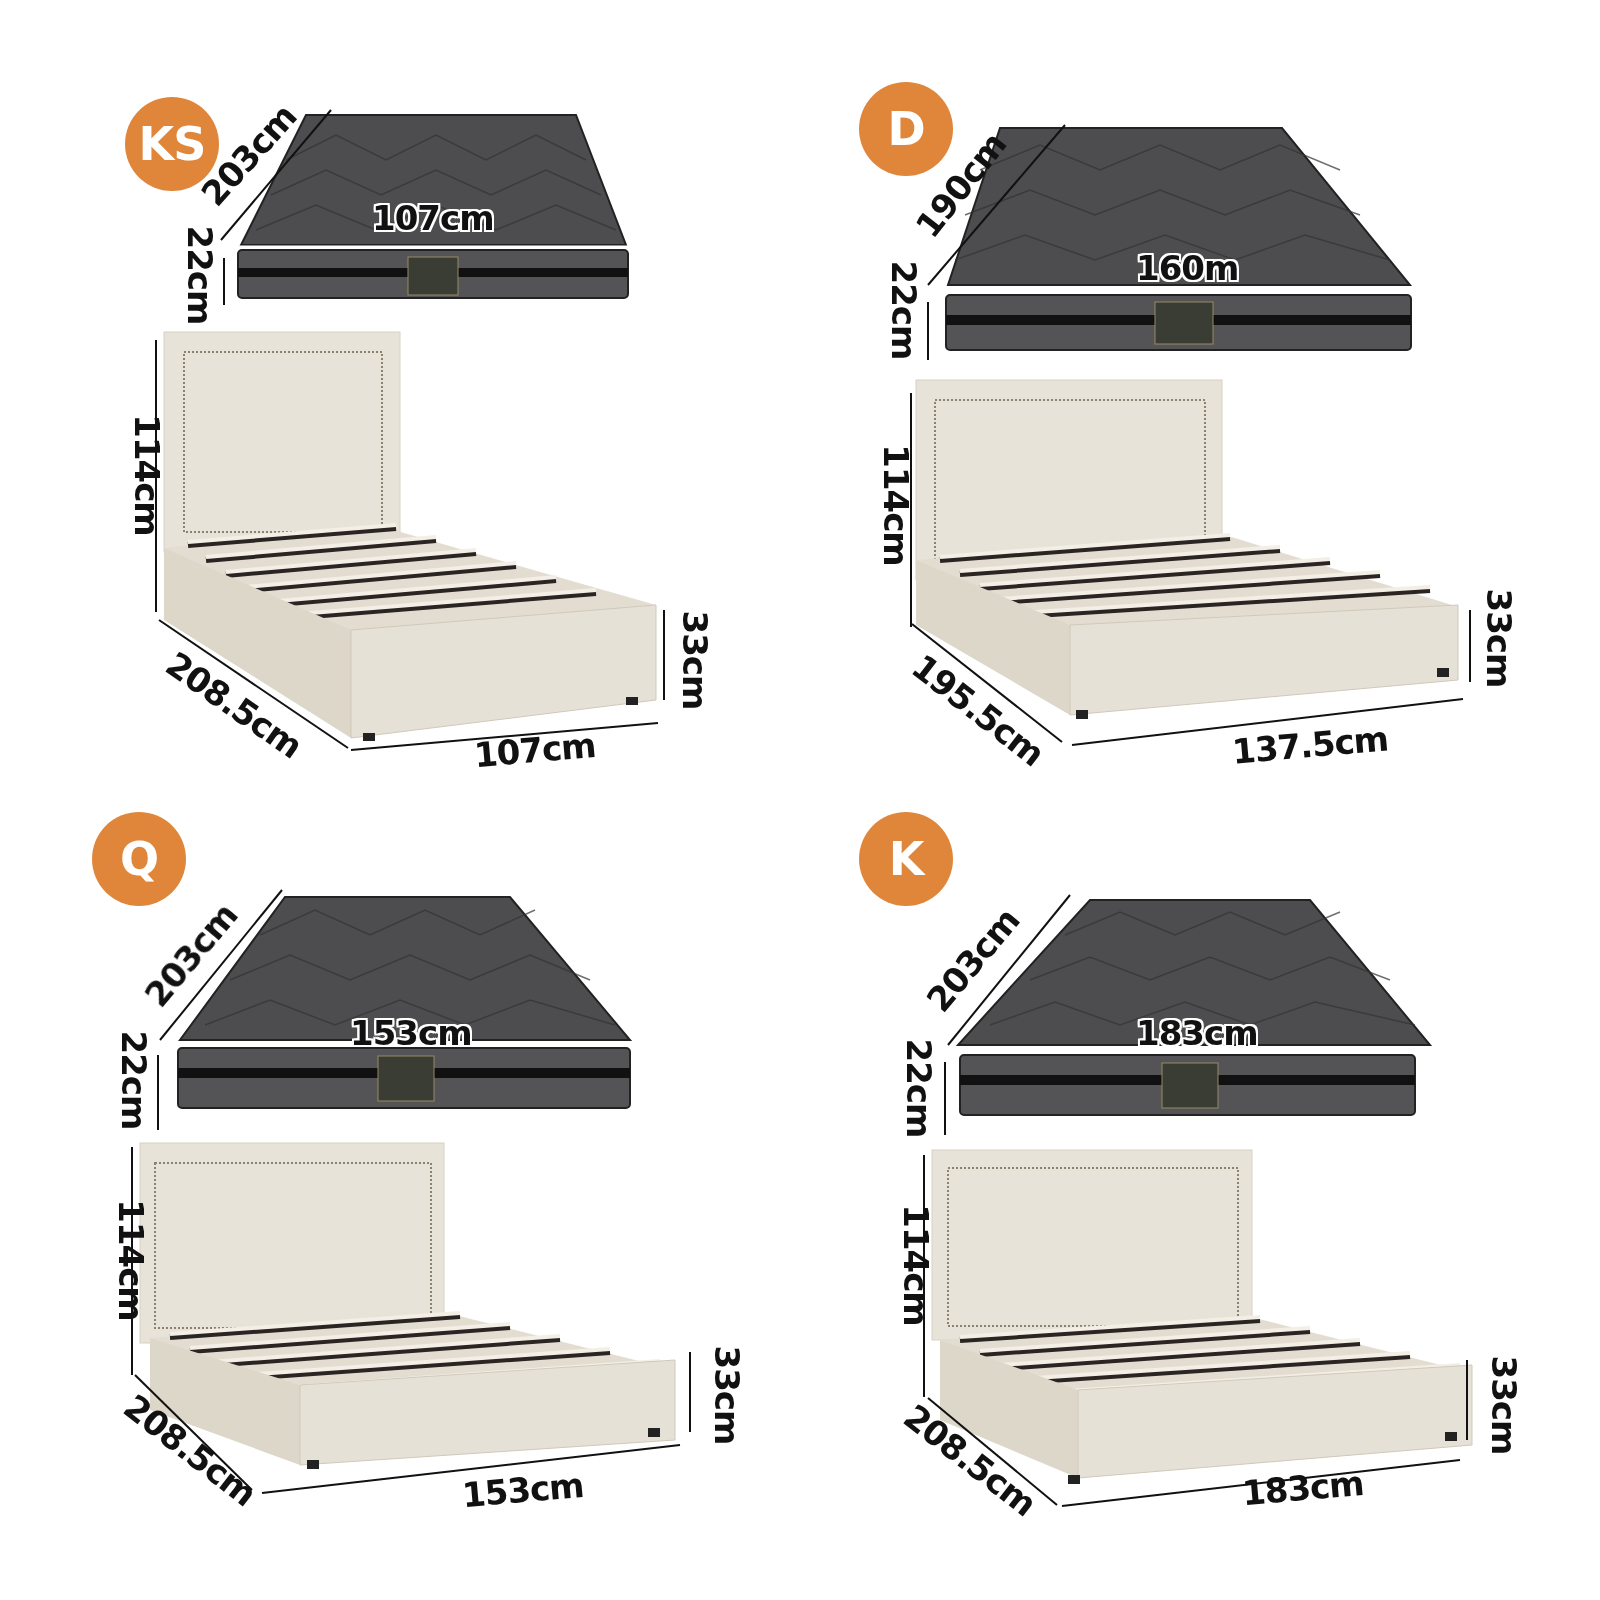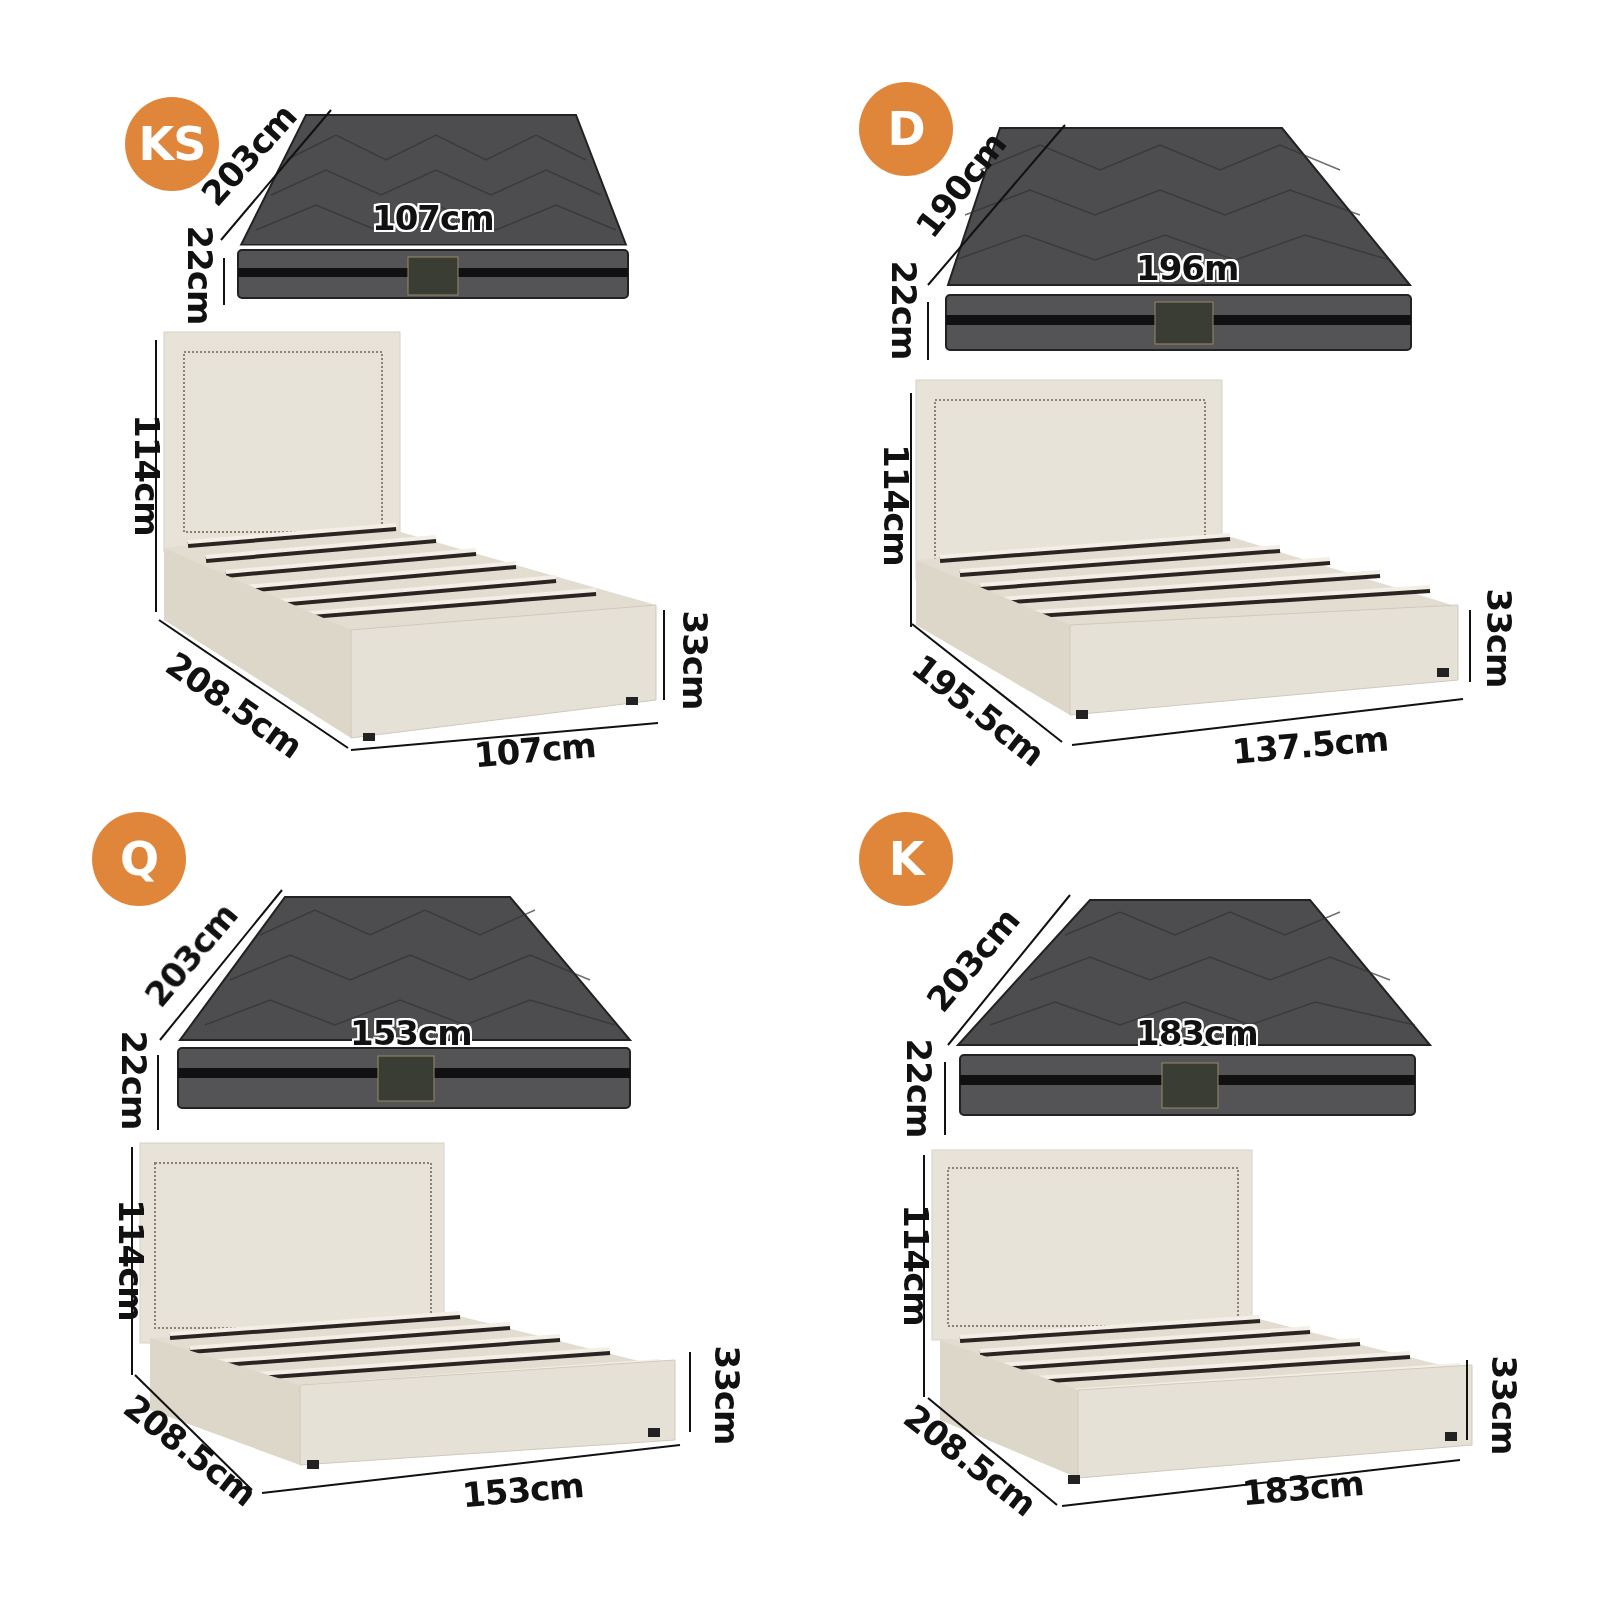--- a/index.html
+++ b/index.html
@@ -105,21 +105,21 @@
     <polygon points="270,625 658,605 658,680 270,715" fill="#e6e1d6" stroke="#d0c9ba"></polygon>
     <rect x="276" y="710" width="12" height="9" fill="#222"></rect>
       <rect x="637" y="668" width="12" height="9" fill="#222"></rect>
     <line x1="111" y1="393" x2="111" y2="627" stroke="#111" stroke-width="2"></line>
     <line x1="112" y1="624" x2="262" y2="742" stroke="#111" stroke-width="2"></line>
     <line x1="272" y1="745" x2="663" y2="699" stroke="#111" stroke-width="2"></line>
     <line x1="670" y1="610" x2="670" y2="682" stroke="#111" stroke-width="2"></line>
   </svg>
   <div class="badge" style="left:59px;top:82px;">D</div>
   <div class="dim" style="left:100px;top:165px;transform:rotate(-52deg);">190cm</div>
-  <div class="dim outline" style="left:336px;top:248px;">196m</div>
+  <div class="dim outline" style="left:336px;top:248px;">160m</div>
   <div class="dim" style="left:55px;top:290px;transform:rotate(90deg);">22cm</div>
   <div class="dim" style="left:35px;top:485px;transform:rotate(90deg);">114cm</div>
   <div class="dim" style="left:100px;top:690px;transform:rotate(38deg);">195.5cm</div>
   <div class="dim" style="left:432px;top:725px;transform:rotate(-5deg);">137.5cm</div>
   <div class="dim" style="left:650px;top:618px;transform:rotate(90deg);">33cm</div>
 </div>
 
 <div class="panel" style="left:0;top:800px;">
   <svg class="art">
     <polygon points="285,97 510,97 630,240 180,240" fill="#4d4d50" stroke="#222" stroke-width="2"></polygon>

